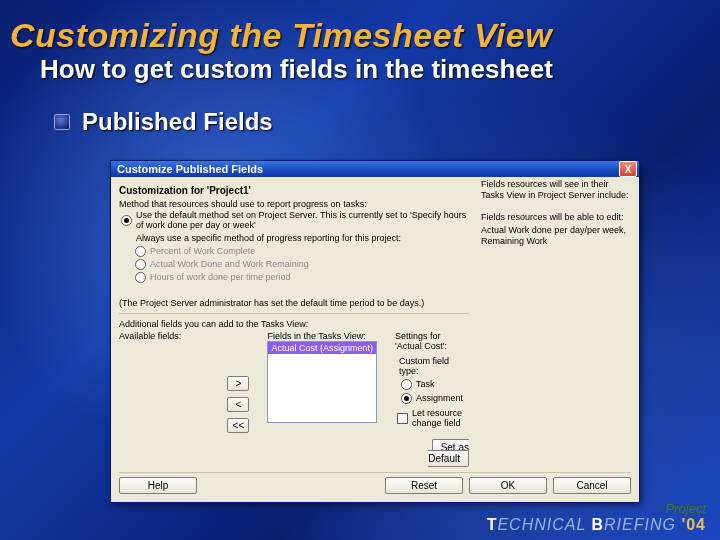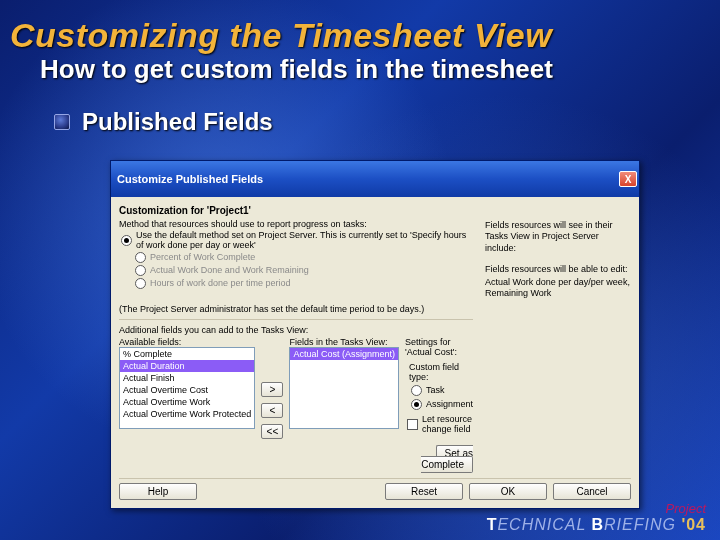--- a/index.html
+++ b/index.html
@@ -30,62 +30,62 @@
   .bullet{
     width:14px;height:14px;margin-right:12px;
     background:radial-gradient(circle at 40% 35%,#5e7bd8 0%,#2a3a8a 60%,#0a1646 100%);
     border:1px solid #95a6e6;border-radius:2px;
   }
   .bullet-text{font-size:24px;font-weight:bold;text-shadow:1px 1px 2px #000}
   .footer{
     position:absolute;right:14px;bottom:6px;text-align:right;
     font-style:italic;color:#9fb2e8;
   }
-  .footer .prod{font-size:13px;color:#be185d}
+  .footer .prod{font-size:13px;color:#4d7c0f}
   .footer .brief{font-size:16px;letter-spacing:1px}
   .footer .brief b{color:#fff;font-style:normal}
   .footer .year{color:#e8c05a;font-style:normal;font-weight:bold}
 
   
   .dialog{
     position:absolute;left:110px;top:160px;width:528px;
     font-family:Tahoma,Arial,sans-serif;font-size:10px;color:#000;
     background:#ece9d8;border:1px solid #001a6b;
     box-shadow:2px 2px 6px rgba(0,0,0,.5);
   }
   .titlebar{
-    height:36px;display:flex;align-items:center;justify-content:space-between;
+    height:16px;display:flex;align-items:center;justify-content:space-between;
     background:linear-gradient(#3b77e3,#1c4fc4 50%,#0f3aa6);
     color:#fff;font-weight:bold;font-size:11px;padding:0 2px 0 6px;
   }
   .closebtn{
     width:16px;height:14px;border:1px solid #fff;border-radius:2px;
     background:linear-gradient(#f08b7b,#d8432b);
     display:flex;align-items:center;justify-content:center;
     color:#fff;font-size:10px;font-weight:bold;cursor:default;
   }
   .pane{display:flex}
   .left{flex:1;padding:6px 8px 8px 8px}
-  .right{width:150px;padding:21px 8px 8px 4px;font-size:9px;line-height:1.25}
+  .right{width:150px;padding:0 8px 8px 4px;font-size:9px;line-height:1.25}
   .grp{font-weight:bold;margin:2px 0 3px 0;font-size:10px}
   .small{font-size:9px;color:#000}
   .disabled{color:#8a8a8a}
   .radio-row,.check-row{display:flex;align-items:center;margin:1px 0}
   .radio{
     width:9px;height:9px;border:1px solid #5a5a5a;border-radius:50%;
     margin:1px 4px 0 2px;flex:none;background:#fff;
   }
   .radio.sel::after{content:"";display:block;width:5px;height:5px;border-radius:50%;
     background:#000;margin:2px}
   .checkbox{
     width:9px;height:9px;border:1px solid #5a5a5a;background:#fff;
     margin:1px 4px 0 2px;flex:none;
   }
   hr.sep{border:none;border-top:1px solid #c9c3ad;margin:5px 0}
-  .cols{display:flex;gap:6px}
+  .cols{display:flex;gap:18px}
   .col{flex:1;display:flex;flex-direction:column}
   .col.narrow{flex:none;width:22px;justify-content:center;gap:6px;align-items:center;padding-top:14px}
   .listbox{
     border:1px solid #7f9db9;background:#fff;height:80px;overflow:hidden;
     font-size:9px;
   }
   .listbox .item{padding:1px 3px;white-space:nowrap}
   .listbox .item.sel{background:#8b5cf6;color:#fff}
   .btn{
     border:1px solid #7a7a7a;border-radius:2px;
@@ -127,20 +127,24 @@
 
   <div class="pane">
     <div class="left">
       <div class="grp">Customization for 'Project1'</div>
       <div class="small">Method that resources should use to report progress on tasks:</div>
 
       <div class="radio-row">
         <div class="radio sel"></div>
         <div class="small">Use the default method set on Project Server. This is currently set to 'Specify hours of work done per day or week'</div>
       </div>
+      <div class="radio-row" style="margin-top:2px">
+        <div class="radio" style="visibility:hidden"></div>
+        <div class="small">Always use a specific method of progress reporting for this project:</div>
+      </div>
       <div class="radio-row" style="margin-left:14px">
         <div class="radio"></div>
         <div class="small disabled">Percent of Work Complete</div>
       </div>
       <div class="radio-row" style="margin-left:14px">
         <div class="radio"></div>
         <div class="small disabled">Actual Work Done and Work Remaining</div>
       </div>
       <div class="radio-row" style="margin-left:14px">
         <div class="radio"></div>
@@ -148,28 +152,20 @@
       </div>
       <div class="small" style="margin-top:15px">(The Project Server administrator has set the default time period to be days.)</div>
 
       <hr class="sep">
 
       <div class="small">Additional fields you can add to the Tasks View:</div>
 
       <div class="cols" style="margin-top:2px">
         <div class="col" style="flex:1.1">
           <div class="small">Available fields:</div>
-          <div class="listbox">
-            <div class="item">% Complete</div>
-            <div class="item sel">Actual Duration</div>
-            <div class="item">Actual Finish</div>
-            <div class="item">Actual Overtime Cost</div>
-            <div class="item">Actual Overtime Work</div>
-            <div class="item">Actual Overtime Work Protected</div>
-          </div>
         </div>
         <div class="col narrow">
           <div class="btn">&gt;</div>
           <div class="btn">&lt;</div>
           <div class="btn">&lt;&lt;</div>
         </div>
         <div class="col" style="flex:1">
           <div class="small">Fields in the Tasks View:</div>
           <div class="listbox">
             <div class="item sel">Actual Cost (Assignment)</div>
@@ -184,21 +180,21 @@
           </div>
           <div class="radio-row" style="margin-left:4px">
             <div class="radio sel"></div>
             <div class="small">Assignment</div>
           </div>
           <div class="check-row" style="margin:3px 0 0 0">
             <div class="checkbox"></div>
             <div class="small">Let resource change field</div>
           </div>
           <div style="text-align:right;margin-top:14px">
-            <span class="btn wide">Set as Complete</span>
+            <span class="btn wide">Set as Default</span>
           </div>
         </div>
       </div>
     </div>
 
     <div class="right">
       <div class="rightline">Fields resources will see in their Tasks View in Project Server include:</div>
       <div class="rightline" style="margin-top:10px">Fields resources will be able to edit:</div>
       <div class="rightline">Actual Work done per day/per week, Remaining Work</div>
     </div>

